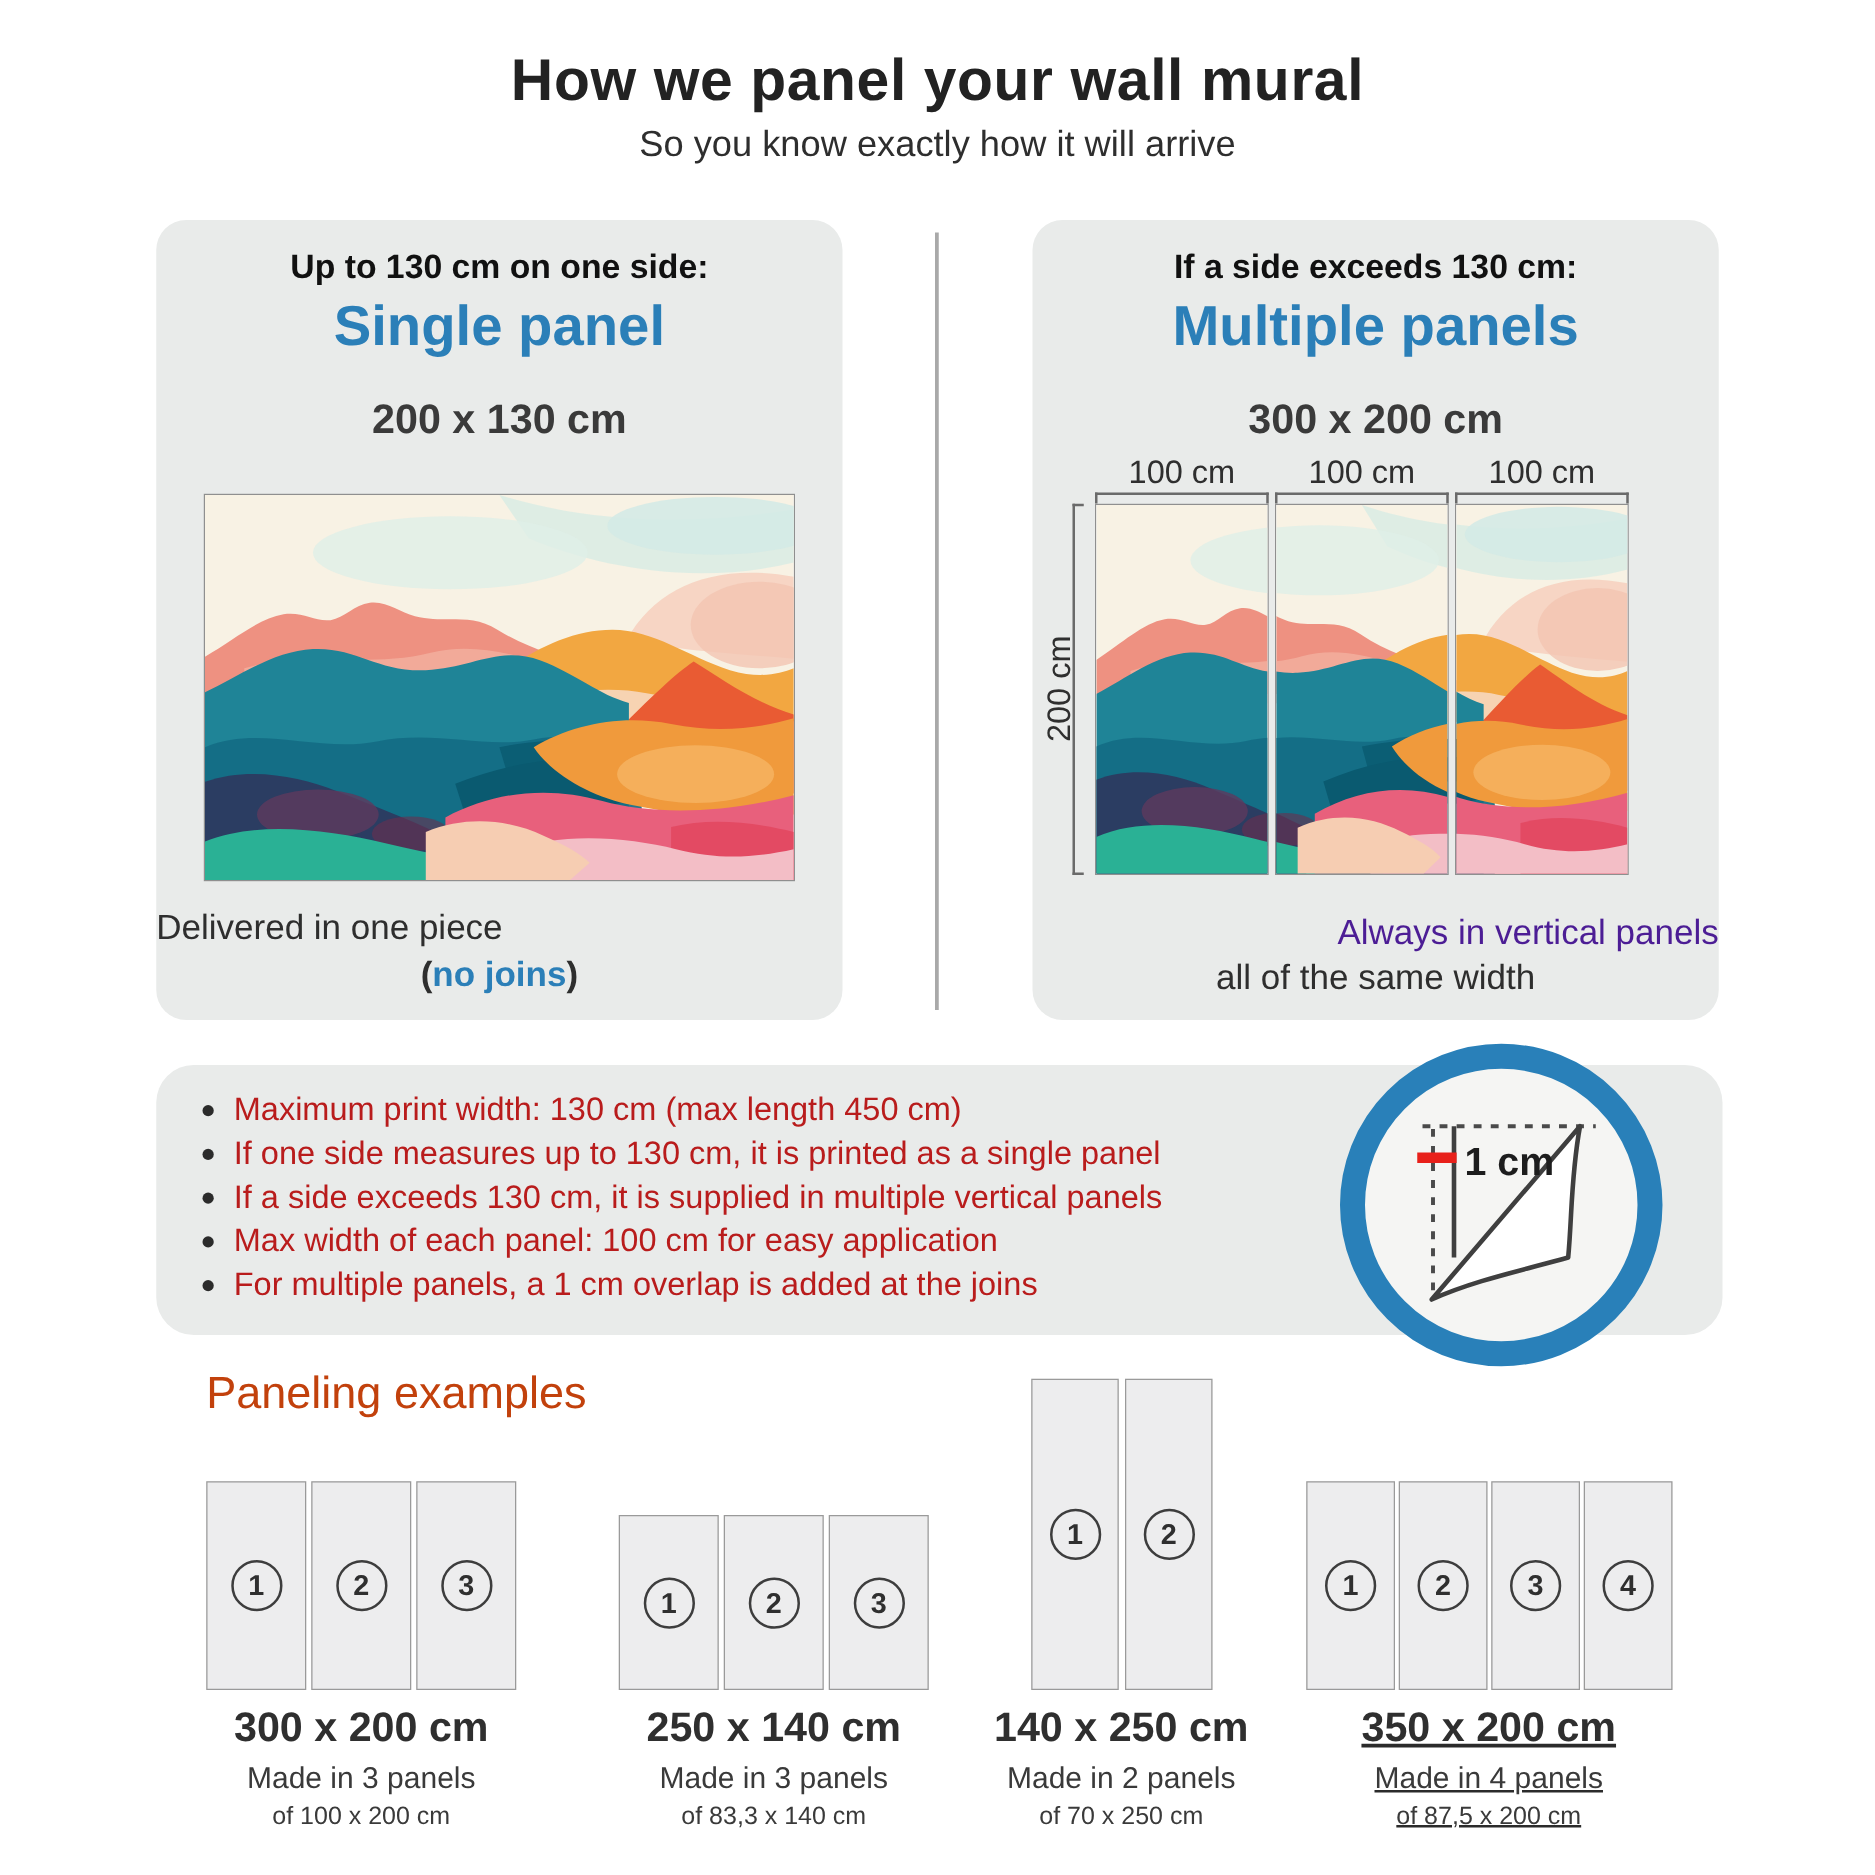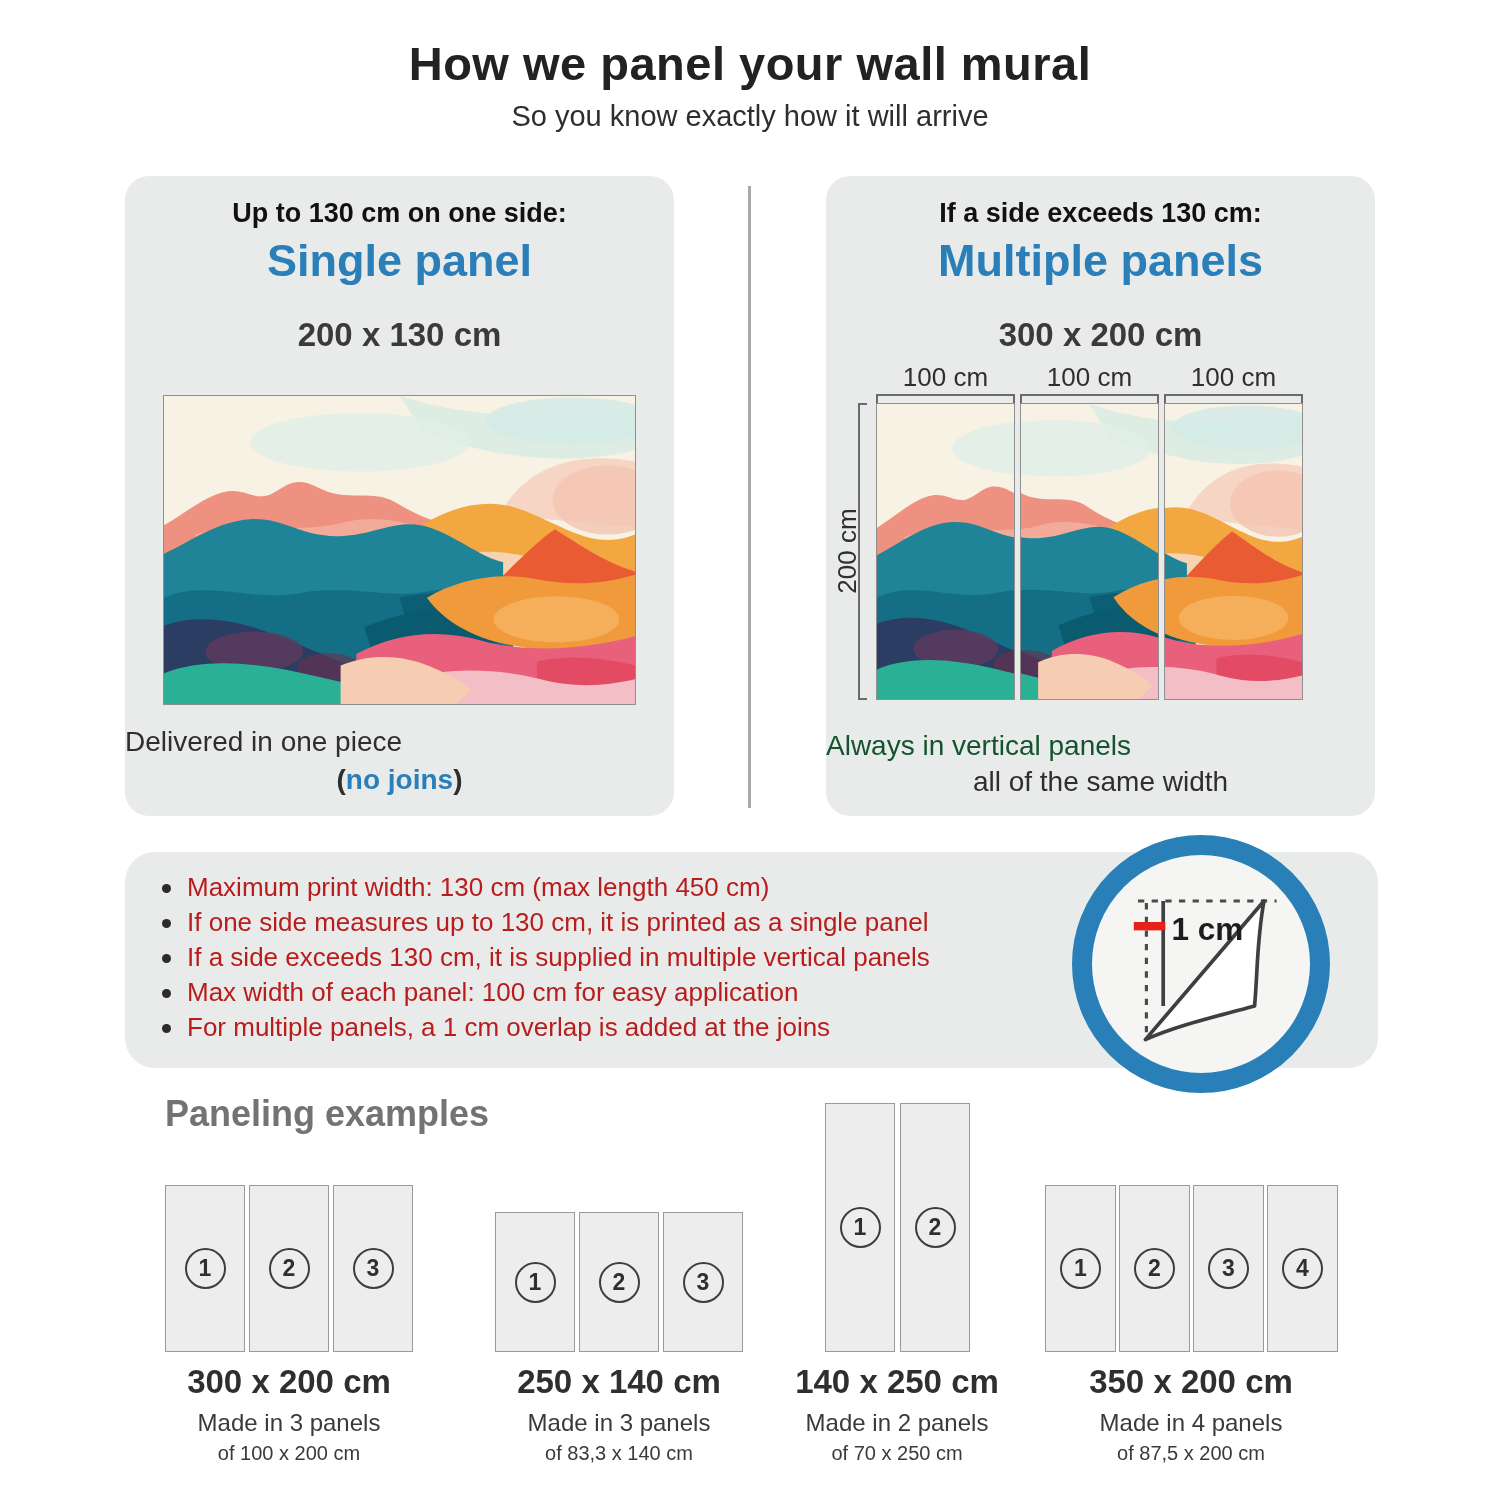--- a/index.html
+++ b/index.html
@@ -17,40 +17,40 @@
   .card-right{left:826px;}
   .divider{left:748px;top:186px;width:3px;height:622px;background:#a9a9a9;}
   .card-condition{left:0;top:22px;width:100%;text-align:center;font-size:27px;font-weight:700;color:#111;}
   .card-name{left:0;top:54px;width:100%;text-align:center;font-size:45px;font-weight:700;color:#2b7fb8;line-height:62px;}
   .card-size{left:0;top:140px;width:100%;text-align:center;font-size:33px;font-weight:700;color:#3a3a3a;}
   .mural-single{left:38px;top:219px;width:471px;height:308px;border:1px solid #8f8f8f;background:#fff;}
   .mural-single svg{display:block;width:100%;height:100%;}
   .card-note1{left:0;top:550px;width:100%;text-align:left;font-size:28px;color:#2e2e2e;}
   .card-note2{left:0;top:588px;width:100%;text-align:center;font-size:28px;color:#2e2e2e;font-weight:700;}
   .card-note2 .hl{color:#2b7fb8;}
-  .card-note-r1{left:0;top:554px;width:100%;text-align:left;font-size:28px;color:#14532d;}
+  .card-note-r1{left:0;top:554px;width:100%;text-align:right;font-size:28px;color:#4c1d95;}
   .card-note-r2{left:0;top:590px;width:100%;text-align:center;font-size:28px;color:#2e2e2e;}
   
   .width-label{top:186px;width:139px;text-align:center;font-size:26px;font-weight:500;color:#2f2f2f;}
   .h-bracket{top:218px;width:139px;height:9px;border-top:2px solid #6a6a6a;border-left:2px solid #6a6a6a;border-right:2px solid #6a6a6a;box-sizing:border-box;}
   .v-bracket{left:32px;top:227px;width:9px;height:297px;border-left:2px solid #6a6a6a;border-top:2px solid #6a6a6a;border-bottom:2px solid #6a6a6a;box-sizing:border-box;}
   .height-label{left:-39px;top:360px;width:120px;height:30px;text-align:center;font-size:26px;font-weight:500;color:#2f2f2f;transform:rotate(-90deg);}
   .mpanel{top:227px;width:139px;height:297px;border:1px solid #8f8f8f;box-sizing:border-box;background:#fff;overflow:hidden;}
   .mpanel svg{display:block;width:100%;height:100%;}
   .mp1{left:50px;} .mp2{left:194px;} .mp3{left:338px;}
   .wl1{left:50px;} .wl2{left:194px;} .wl3{left:338px;}
   
   .specs-box{left:125px;top:852px;width:1253px;height:216px;background:#e9ebea;border-radius:30px;}
   .bullets{left:162px;top:872px;width:920px;}
   .bullet-row{display:flex;align-items:flex-start;height:35px;font-size:26px;color:#b91c1c;}
   .bullet-dot{width:9px;height:9px;border-radius:50%;background:#2b2b2b;margin:12px 16px 0 0;flex:none;}
   .overlap-circle{left:1072px;top:835px;width:258px;height:258px;box-sizing:border-box;border:20px solid #2980b9;border-radius:50%;background:#f5f5f3;}
   .overlap-circle svg{position:absolute;left:4px;top:4px;width:210px;height:210px;}
   
-  .examples-heading{left:165px;top:1093px;font-size:36px;font-weight:700;color:#737373;}
+  .examples-heading{left:165px;top:1093px;font-size:36px;font-weight:400;color:#c2410c;}
   .ex-panel{position:absolute;background:#ededee;border:1px solid #9a9a9a;box-sizing:border-box;display:flex;align-items:center;justify-content:center;}
   .num-circle{width:37px;height:37px;border:2px solid #3d3d3d;border-radius:50%;display:flex;align-items:center;justify-content:center;font-size:23px;font-weight:700;color:#2f2f2f;background:transparent;}
   .ex-caption{width:300px;text-align:center;}
   .ex-size{font-size:33px;font-weight:700;color:#2f2f2f;line-height:40px;}
   .ex-made{font-size:24px;font-weight:500;color:#3a3a3a;line-height:30px;margin-top:6px;}
   .ex-of{font-size:20px;font-weight:500;color:#3a3a3a;line-height:30px;}
 </style>
 </head>
 <body>
 
@@ -232,20 +232,20 @@
       </div>
     <div class="ex-panel" style="left:1119px;top:1185px;width:71px;height:167px;">
         <span class="num-circle">2</span>
       </div>
     <div class="ex-panel" style="left:1193px;top:1185px;width:71px;height:167px;">
         <span class="num-circle">3</span>
       </div>
     <div class="ex-panel" style="left:1267px;top:1185px;width:71px;height:167px;">
         <span class="num-circle">4</span>
       </div>
-    <div class="abs ex-caption" style="left:1041px;top:1362px;">
+    <div class="abs ex-caption" style="left:1041px;top:1362px;text-decoration:underline;">
       <div class="ex-size">350 x 200 cm</div>
       <div class="ex-made">Made in 4 panels</div>
       <div class="ex-of">of 87,5 x 200 cm</div>
     </div>
   </div>
 
 </div>
 
 </body></html>

